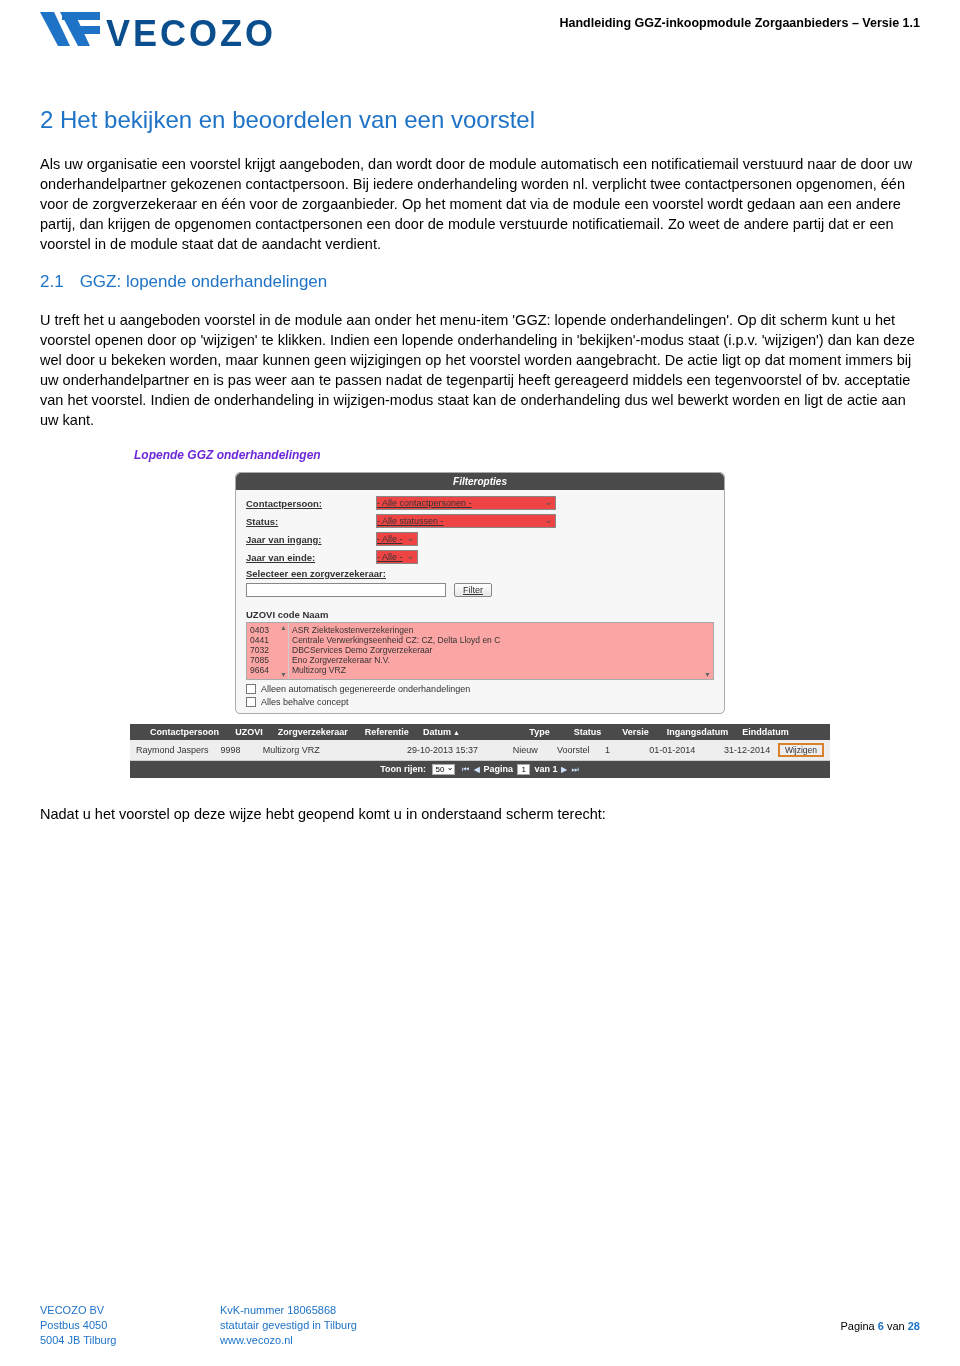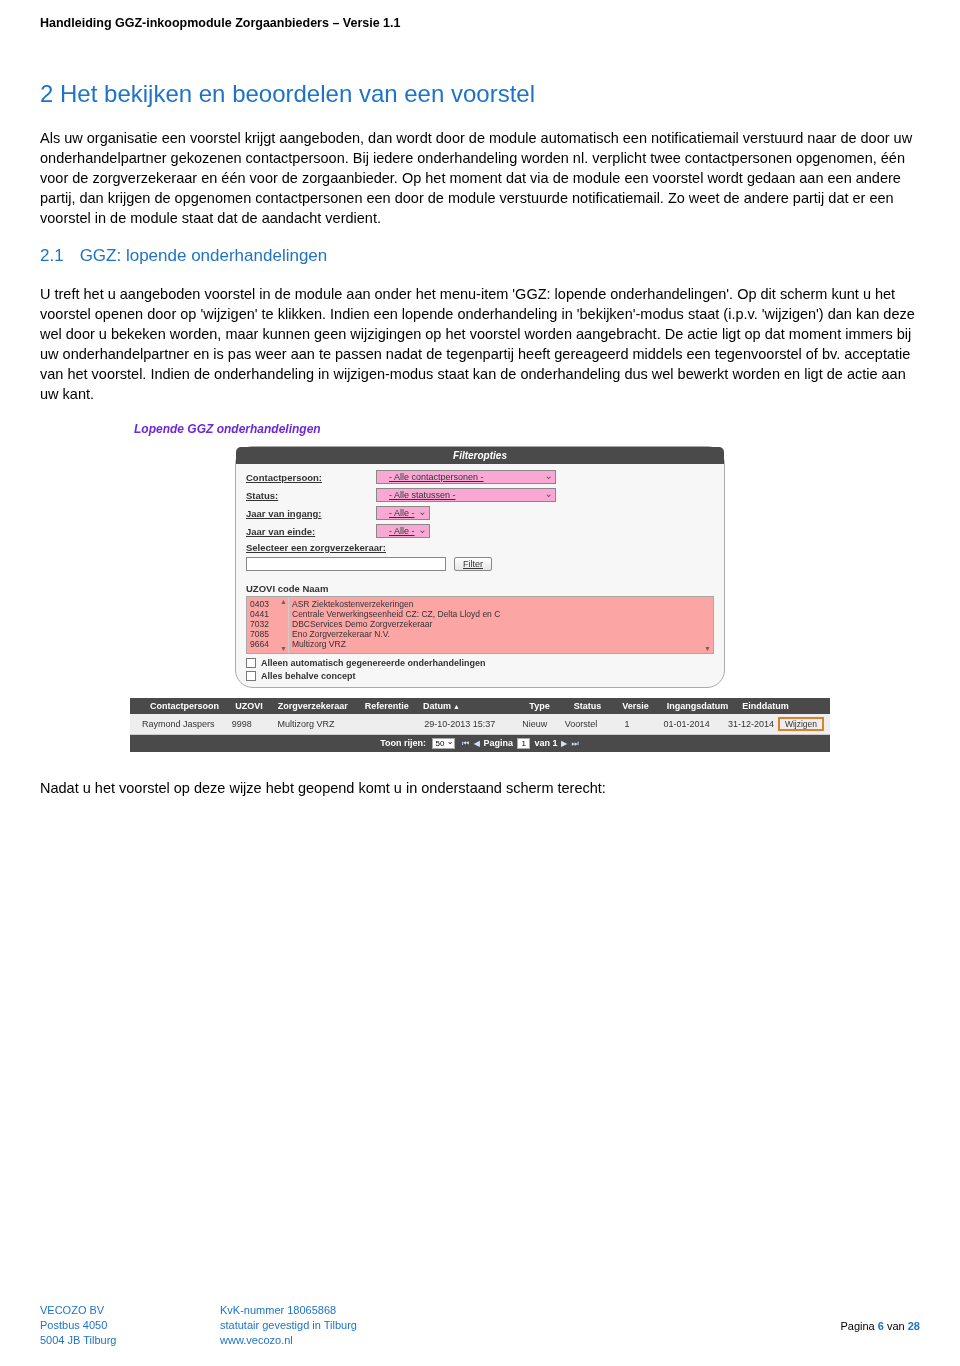--- a/index.html
+++ b/index.html
@@ -66,21 +66,21 @@
     font-weight: 700;
     font-style: italic;
     color: #6d28d9;
     font-size: 12px;
     margin: 0 0 10px 4px;
   }
   .panel {
     width: 490px;
     margin: 0 auto 10px auto;
     border: 1px solid #aaa;
-    border-radius: 18px;
+    border-radius: 5px;
     background: #f7f7f7;
     padding-bottom: 6px;
   }
   .panel-head {
     background: #4a4a4a;
     color: #fff;
     font-style: italic;
     font-weight: 700;
     font-size: 10px;
     text-align: center;
@@ -94,23 +94,23 @@
     margin-bottom: 4px;
     text-decoration: underline;
   }
   .flabel {
     width: 130px;
     font-weight: 700;
     font-size: 9.5px;
   }
   .fsel {
     border: 1px solid #888;
-    background: #f9a8d4;
-    font-size: 9px;
-    padding: 0 14px 0 12px;
+    background: #ef4444;
+    font-size: 9px;
+    padding: 0 14px 0 0;
     height: 14px;
     line-height: 13px;
     position: relative;
     display: inline-block;
   }
   .fsel::after {
     content: "⌄";
     position: absolute;
     right: 2px;
     top: -2px;
@@ -166,21 +166,21 @@
     flex: 1;
     padding: 2px 3px;
     position: relative;
   }
   .listcol-name .sd { position: absolute; right: 2px; bottom: 1px; font-size:7px; color:#666;}
   .cbrow {
     display: flex;
     align-items: center;
     gap: 5px;
     margin: 3px 10px 0 10px;
-    font-weight: 700;
+    font-weight: 400;
     font-size: 9px;
   }
   .cb {
     width: 10px; height: 10px; border: 1px solid #777; background:#fff;
   }
   
   .results-head, .results-row {
     display: flex;
     font-size: 9px;
     align-items: center;
@@ -188,21 +188,20 @@
   .results-head {
     background: #4a4a4a;
     color: #fff;
     font-weight: 700;
     padding: 3px 20px;
   }
   .results-row {
     background: #eee;
     padding: 3px 6px;
     border-bottom: 1px solid #ccc;
-    text-align: center;
   }
   .c-contact{width:88px;} .c-uzovi{width:44px;} .c-zv{width:90px;}
   .c-ref{width:60px;} .c-date{width:110px;} .c-type{width:46px;}
   .c-status{width:50px;} .c-versie{width:46px;} .c-ingang{width:78px;}
   .c-eind{width:70px;}
   .sort-ind{font-size:7px; margin-left:2px;}
   .wijzigen {
     border: 2px solid #d9822b;
     border-radius: 0;
     padding: 0 5px;
@@ -240,20 +239,31 @@
   .footer .col1 { width: 180px; line-height: 1.35; }
   .footer .col2 { width: 430px; line-height: 1.35; }
   .footer .col3 { flex: 1; text-align: right; color:#000; align-self:center;}
   .footer b { color:#1e73c7; }
 </style>
 </head>
 <body>
 
 <div class="page">
   <div class="header-row">
+    <div class="logo">
+      <span class="logo-mark">
+        <svg width="60" height="44" viewBox="0 0 60 44">
+          <polygon points="0,0 14,0 30,34 18,34" fill="#1e73c7"></polygon>
+          <polygon points="20,0 34,0 50,34 38,34" fill="#1e73c7"></polygon>
+          <rect x="22" y="0" width="38" height="8" fill="#1e73c7"></rect>
+          <rect x="32" y="14" width="28" height="8" fill="#1e73c7"></rect>
+        </svg>
+      </span>
+      <span class="logo-text">VECOZO</span>
+    </div>
     <div class="doc-title">Handleiding GGZ-inkoopmodule Zorgaanbieders – Versie 1.1</div>
   </div>
 
   <h1 class="section">
     <span>2</span>
     <span>Het bekijken en beoordelen van een voorstel</span>
   </h1>
 
   <p class="body-text">Als uw organisatie een voorstel krijgt aangeboden, dan wordt door de module automatisch een notificatiemail verstuurd naar de door uw onderhandelpartner gekozenen contactpersoon. Bij iedere onderhandeling worden nl. verplicht twee contactpersonen opgenomen, één voor de zorgverzekeraar en één voor de zorgaanbieder. Op het moment dat via de module een voorstel wordt gedaan aan een andere partij, dan krijgen de opgenomen contactpersonen een door de module verstuurde notificatiemail. Zo weet de andere partij dat er een voorstel in de module staat dat de aandacht verdient.</p>
 

